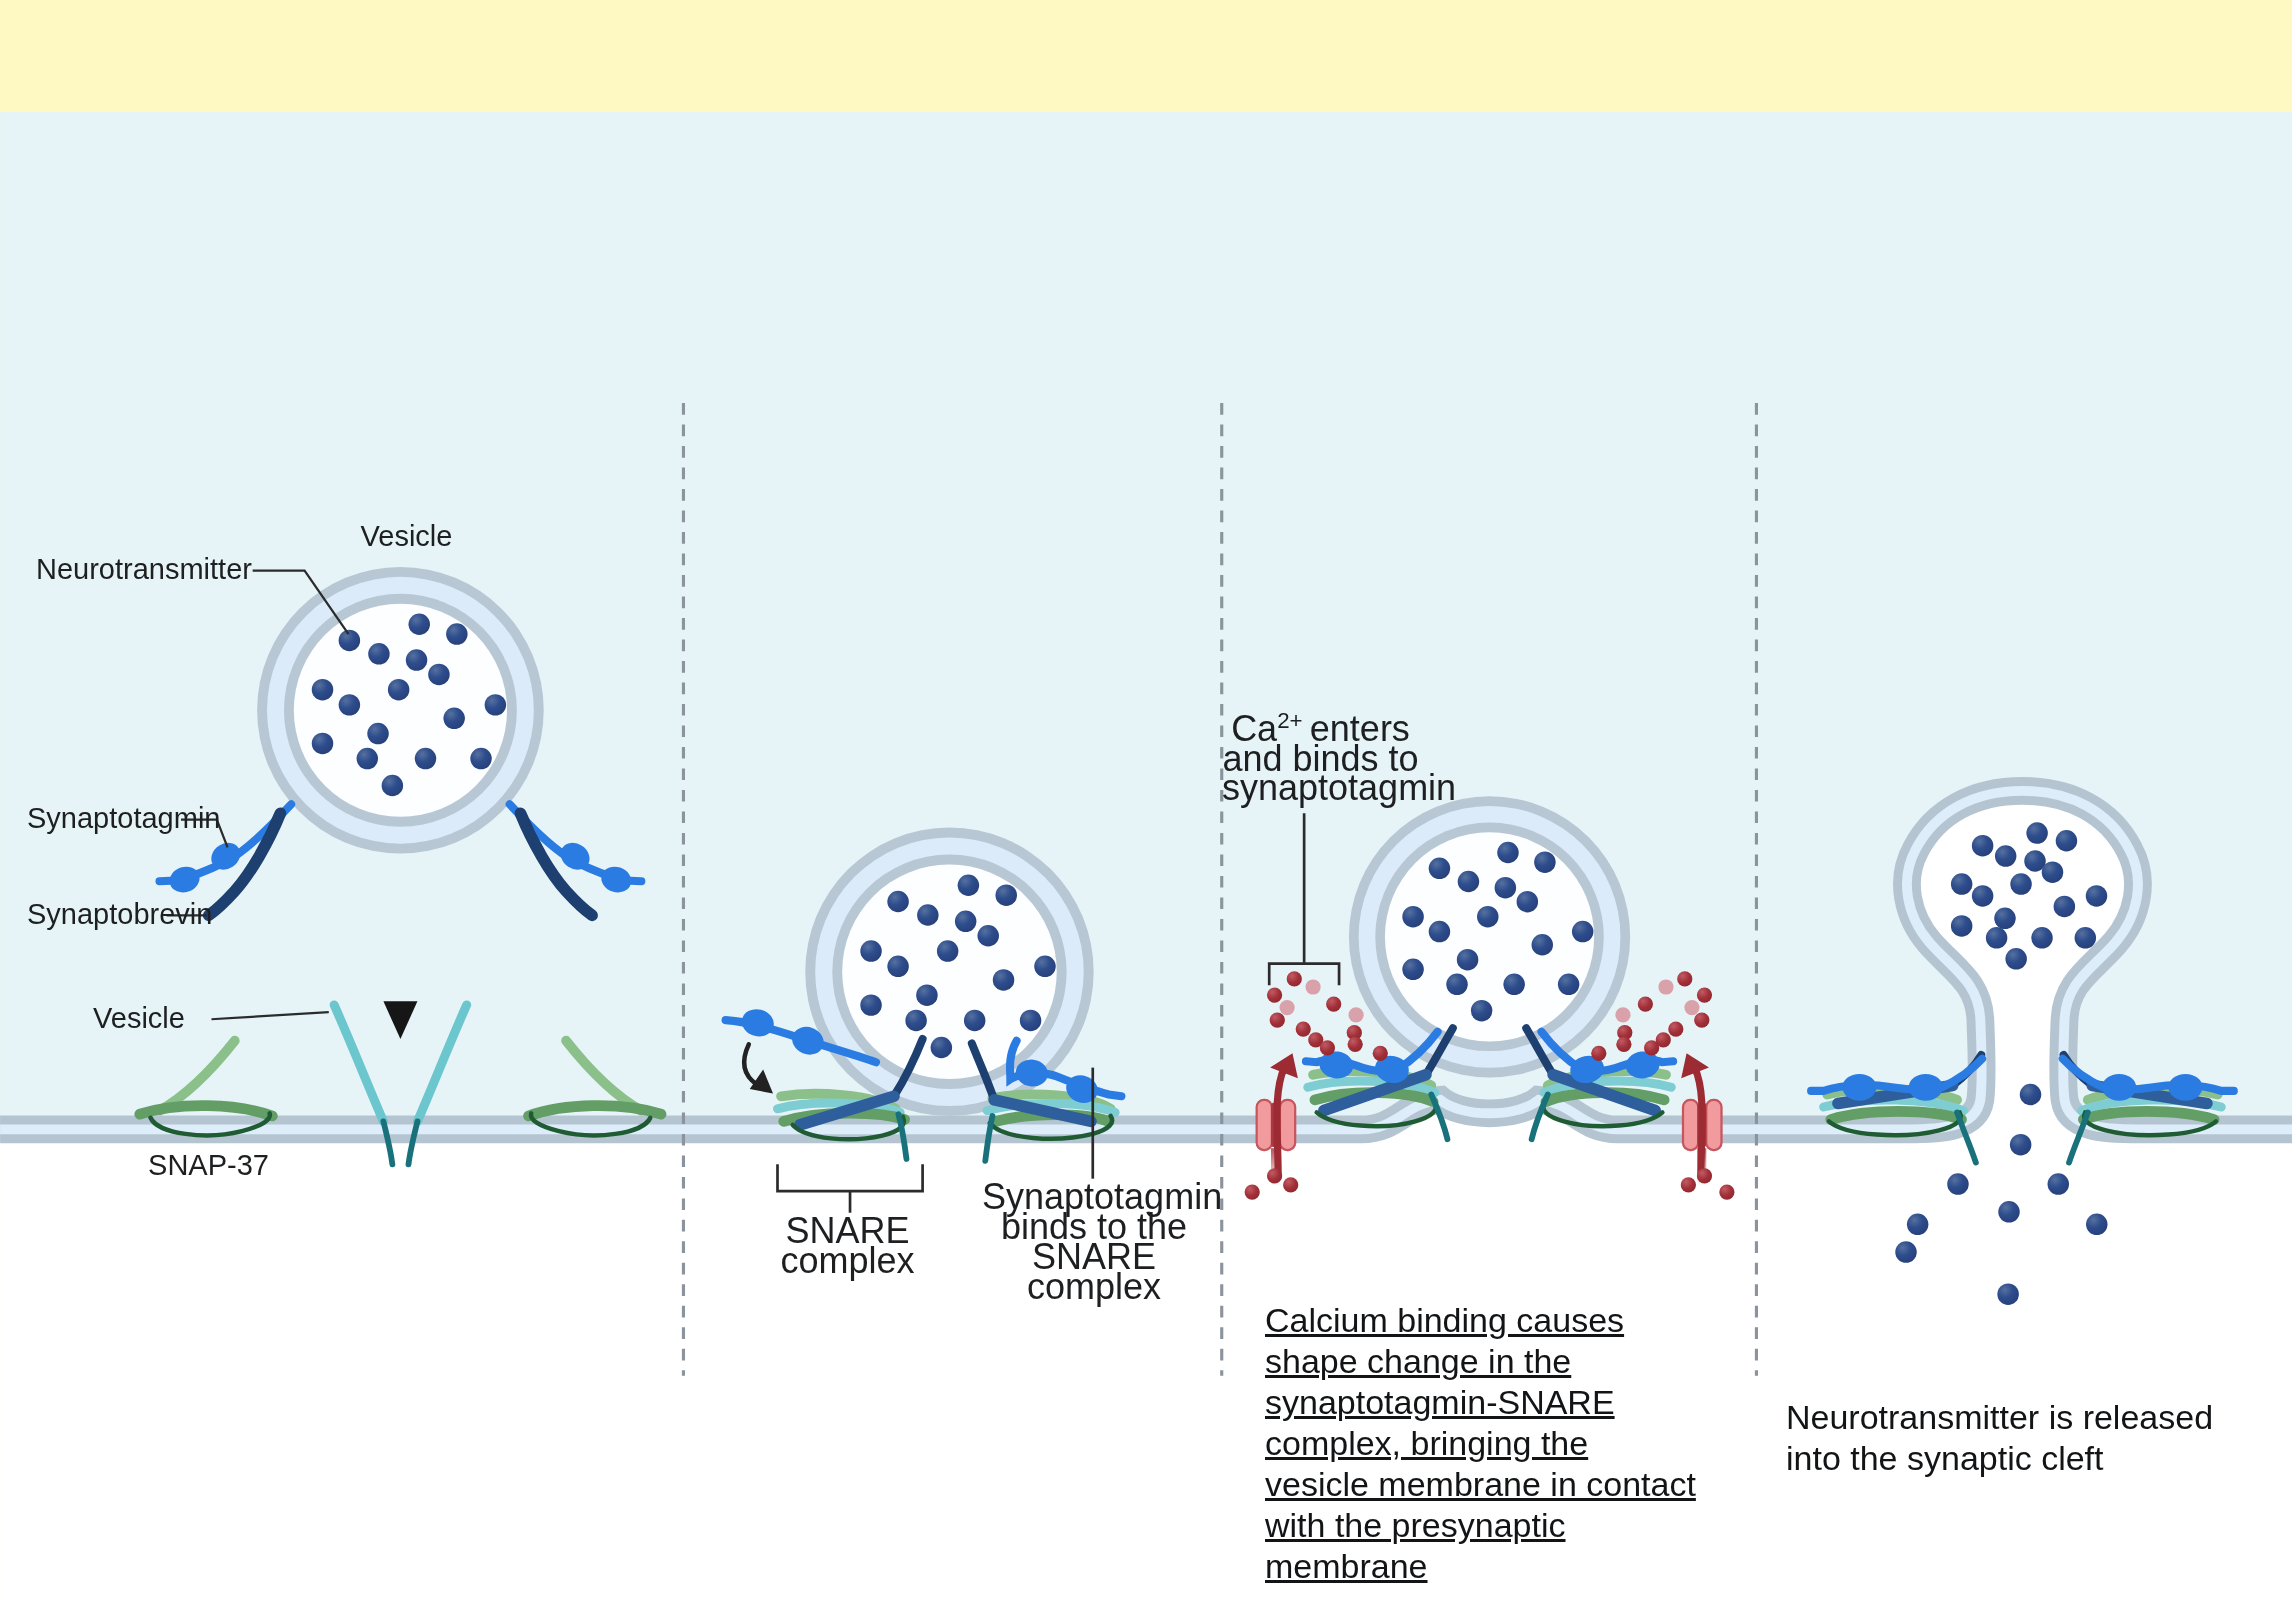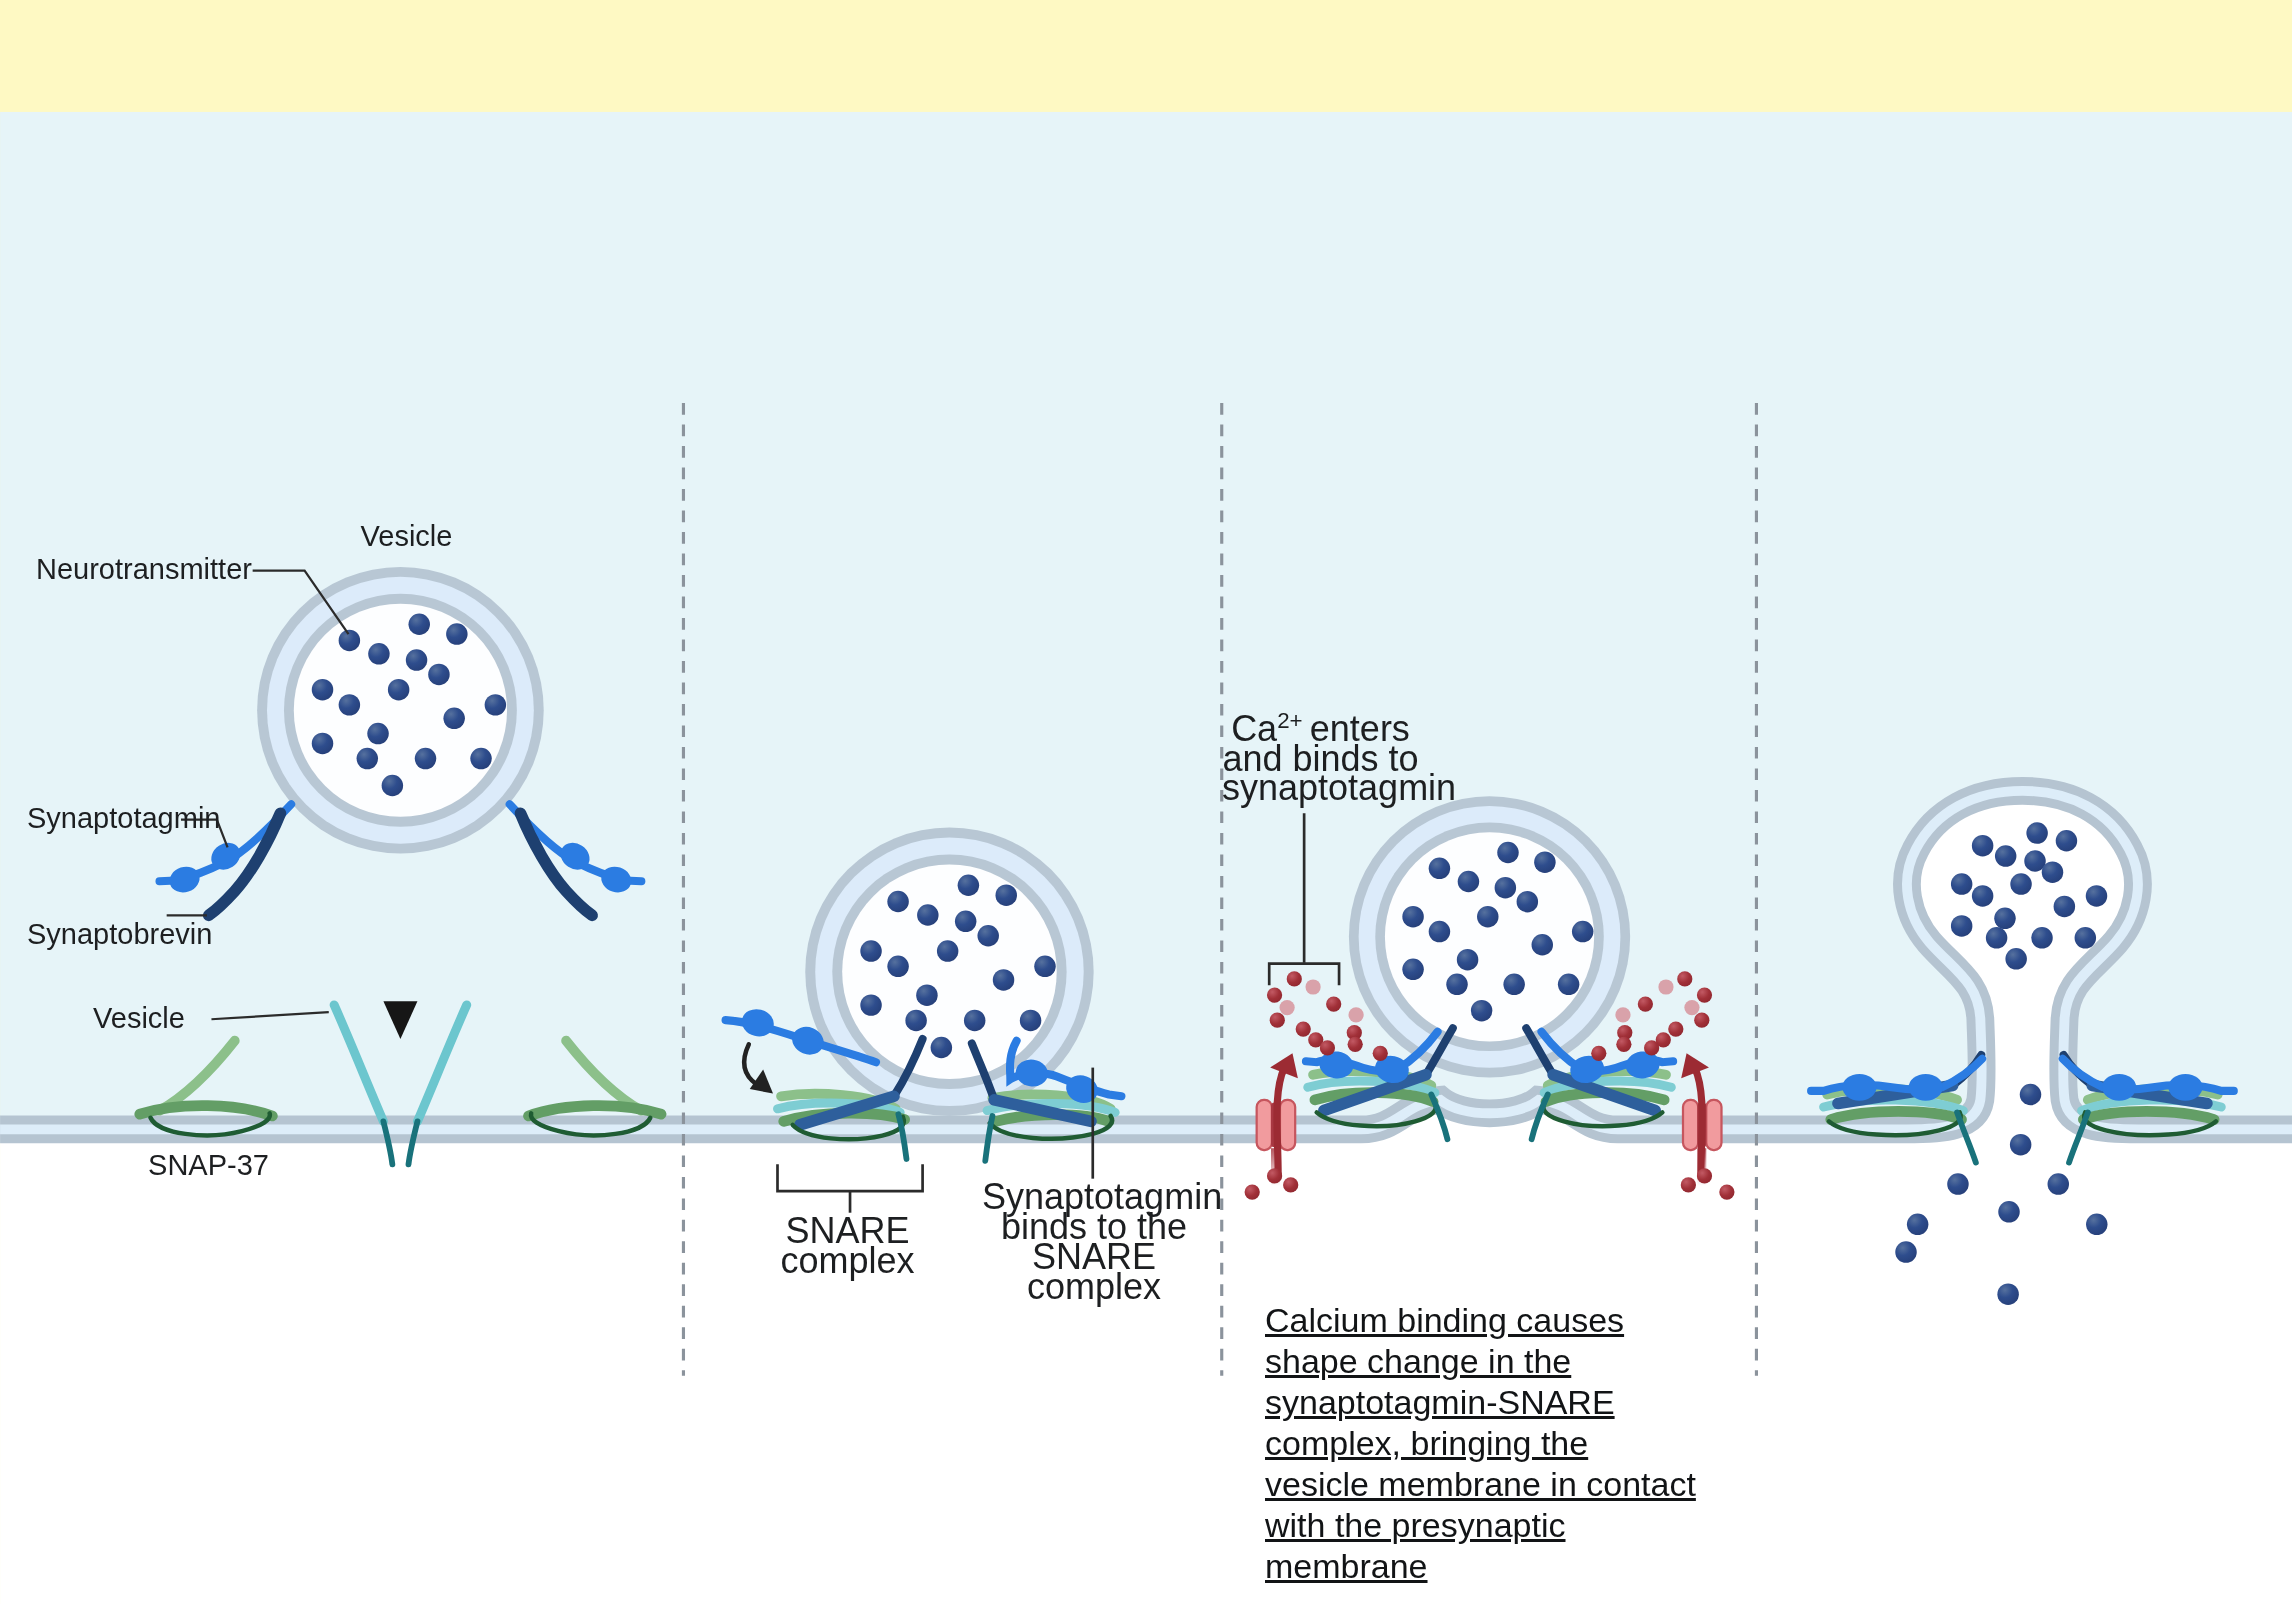--- a/index.html
+++ b/index.html
@@ -349,24 +349,25 @@
         <circle cx="2141" cy="1367" r="12" fill="url(#gNT)"></circle>
         <circle cx="2341" cy="1367" r="12" fill="url(#gNT)"></circle>
         <circle cx="2242" cy="1445" r="12" fill="url(#gNT)"></circle>
         <circle cx="2128" cy="1398" r="12" fill="url(#gNT)"></circle>
       </g>
 </svg>
 
 <div class="lbl center" style="left:353px;top:521px;width:107px;">Vesicle</div>
 <div class="lbl right" style="left:36px;top:554px;width:213px;">Neurotransmitter</div>
 <div class="lbl right" style="left:27px;top:803px;width:150px;">Synaptotagmin</div>
-<div class="lbl right" style="left:27px;top:919px;width:134px;">Synaptobrevin</div>
+<div class="lbl right" style="left:27px;top:899px;width:134px;">Synaptobrevin</div>
 <div class="lbl right" style="left:72px;top:1003px;width:134px;">Vesicle</div>
 <div class="lbl center" style="left:119px;top:1150px;width:179px;">SNAP-37</div>
 
 <div class="lbl small center" style="left:758px;top:1216px;width:179px;">SNARE<br>complex</div>
 <div class="lbl small center" style="left:982px;top:1182px;width:224px;">Synaptotagmin<br>binds to the<br>SNARE complex</div>
 
 <div class="lbl small center" style="left:1222px;top:706px;width:197px;line-height:29.6px;">Ca<sup>2+</sup> enters<br>and binds to<br>synaptotagmin</div>
 <div class="caption" style="left:1265px;top:1300px;width:502px;text-decoration:underline;">Calcium binding causes<br>shape change in the<br>synaptotagmin-SNARE<br>complex, bringing the<br>vesicle membrane in contact<br>with the presynaptic<br>membrane</div>
+<div class="caption" style="left:1786px;top:1397px;width:502px;">Neurotransmitter is released<br>into the synaptic cleft</div>
 
 </div>
 
 
 </body></html>

